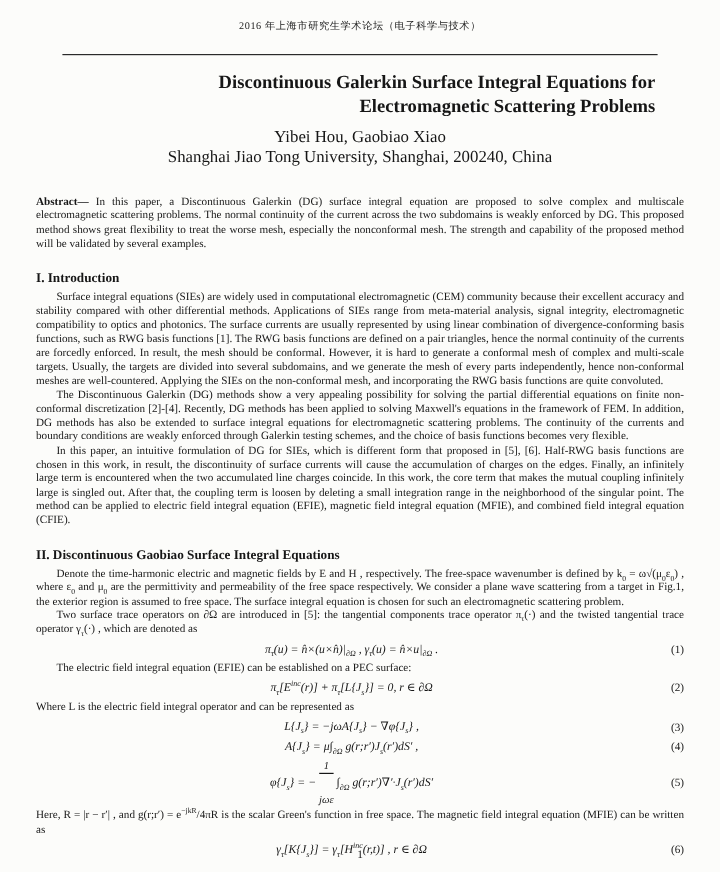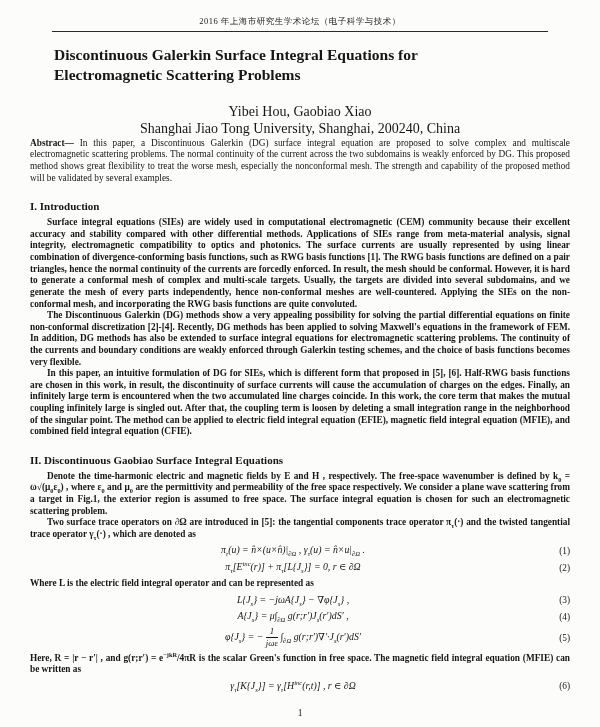--- a/index.html
+++ b/index.html
@@ -12,48 +12,47 @@
     font-family:"Liberation Serif","DejaVu Serif",serif;
     color:#161616;
     position:relative;
     overflow:hidden;
   }
   .running-header {
     width:92%; margin:0 auto;
     text-align:center;
     font-size:8.5px;
     letter-spacing:0.5px;
-    padding-bottom:3px;
+    padding-bottom:17px;
     border-bottom:1.2px solid #2a2a2a;
     color:#222;
   }
   .title {
     font-size:15.5px;
     font-weight:bold;
-    text-align:left;
+    text-align:right;
     line-height:1.28;
-    margin:13px 24px 18px 24px;
+    margin:13px 24px 7px 24px;
   }
   .byline { text-align:center; font-size:14px; line-height:1.22; margin:0; }
   .abstract {
     font-size:9.3px; line-height:1.25;
     text-align:justify;
-    margin:1px 0 0 0;
+    margin:24px 0 0 0;
   }
   .abstract b { font-weight:bold; }
   h2.sec {
     font-size:11px; font-weight:bold;
     margin:16px 0 5px 0;
   }
   p.body {
     font-size:9.3px; line-height:1.25;
     text-align:justify;
     margin:0;
     text-indent:17px;
-    font-weight:bold;
   }
   p.body.noindent { text-indent:0; }
   .eq-row {
     position:relative;
     text-align:center;
     font-size:9.8px;
     font-style:italic;
     margin:4px 14px 4px 0;
     line-height:1.3;
   }
@@ -61,21 +60,21 @@
     position:absolute; right:-14px; top:50%;
     transform:translateY(-50%);
     font-style:normal; font-size:9.3px;
   }
   .frac {
     display:inline-flex; flex-direction:column;
     vertical-align:middle; text-align:center;
     line-height:1.05; font-size:8.8px;
   }
   .frac > span:first-child { border-bottom:0.8px solid currentColor; padding:0 3px 1px 3px; }
-  .frac > span:last-child { padding-top:1px; }
+  .frac > span:last-child { padding-top:1px;margin-top:16px; }
   sub, sup { font-size:68%; line-height:0; }
   .page-number {
     position:absolute; bottom:9px; left:0; right:0;
     text-align:center; font-size:9.5px;
   }
 </style>
 </head>
 <body>
 
 <div class="page">
@@ -101,20 +100,21 @@
 
   <h2 class="sec">II. Discontinuous Gaobiao Surface Integral Equations</h2>
   <p class="body">Denote the time-harmonic electric and magnetic fields by E and H , respectively. The free-space wavenumber is defined by k<sub>0</sub> = ω√(μ<sub>0</sub>ε<sub>0</sub>) , where ε<sub>0</sub> and μ<sub>0</sub> are the permittivity and permeability of the free space respectively.  We consider a plane wave scattering from a target in Fig.1, the exterior region is assumed to free space. The surface integral equation is chosen for such an electromagnetic scattering problem.</p>
   <p class="body">Two surface trace operators on ∂Ω are introduced in [5]: the tangential components trace operator π<sub>τ</sub>(·) and the twisted tangential trace operator γ<sub>τ</sub>(·) , which are denoted as</p>
 
   <div class="eq-row">
     <span class="eq-body">π<sub>τ</sub>(u) = n̂×(u×n̂)|<sub>∂Ω</sub> ,  γ<sub>τ</sub>(u) = n̂×u|<sub>∂Ω</sub> .</span>
     <span class="eq-num">(1)</span>
   </div>
 
+  <p class="body">The electric field integral equation (EFIE) can be established on a PEC surface:</p>
 
   <div class="eq-row">
     <span class="eq-body">π<sub>τ</sub>[E<sup>inc</sup>(r)] + π<sub>τ</sub>[L{J<sub>s</sub>}] = 0,   r ∈ ∂Ω</span>
     <span class="eq-num">(2)</span>
   </div>
 
   <p class="body noindent">Where  L  is the electric field integral operator and can be represented as</p>
 
   <div class="eq-row">
     <span class="eq-body">L{J<sub>s</sub>} = −jωA{J<sub>s</sub>} − ∇φ{J<sub>s</sub>} ,</span>

